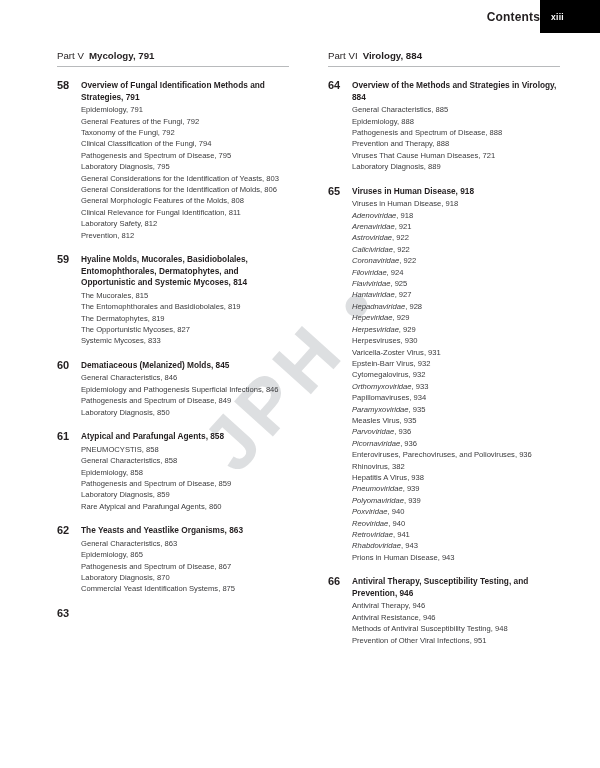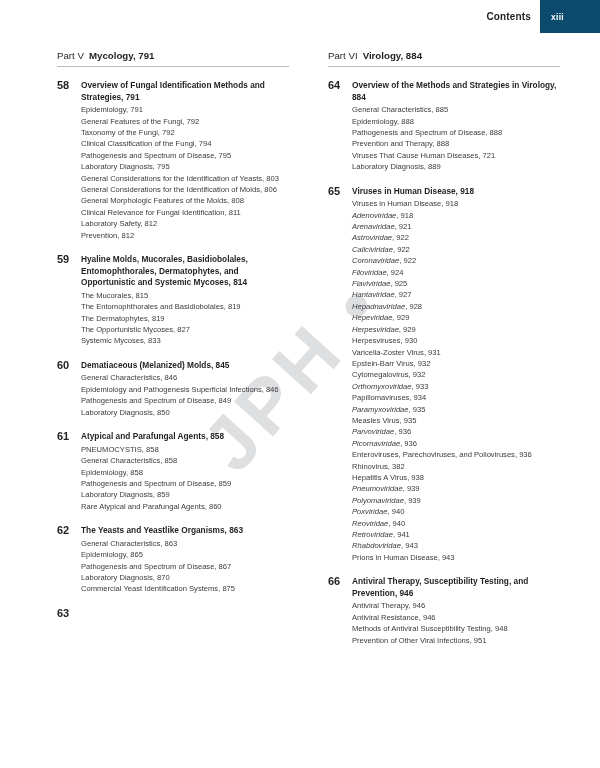--- a/index.html
+++ b/index.html
@@ -20,30 +20,30 @@
   
   .running-head {
     position: absolute;
     top: 0;
     right: 0;
     height: 33px;
     display: flex;
     align-items: center;
   }
   .running-head-label {
-    font-size: 10px;
+    font-size: 12px;
     font-weight: bold;
     letter-spacing: 0.15px;
     color: #231f20;
-    padding-right: 9px;
+    padding-right: 0;
   }
   .folio-box {
     width: 60px;
     height: 33px;
-    background: #0c4a6e;
+    background: #000000;
     display: flex;
     align-items: center;
     justify-content: flex-start;
     box-sizing: border-box;
     padding-left: 11px;
   }
   .folio-num {
     color: #ffffff;
     font-size: 8.5px;
     font-weight: bold;

